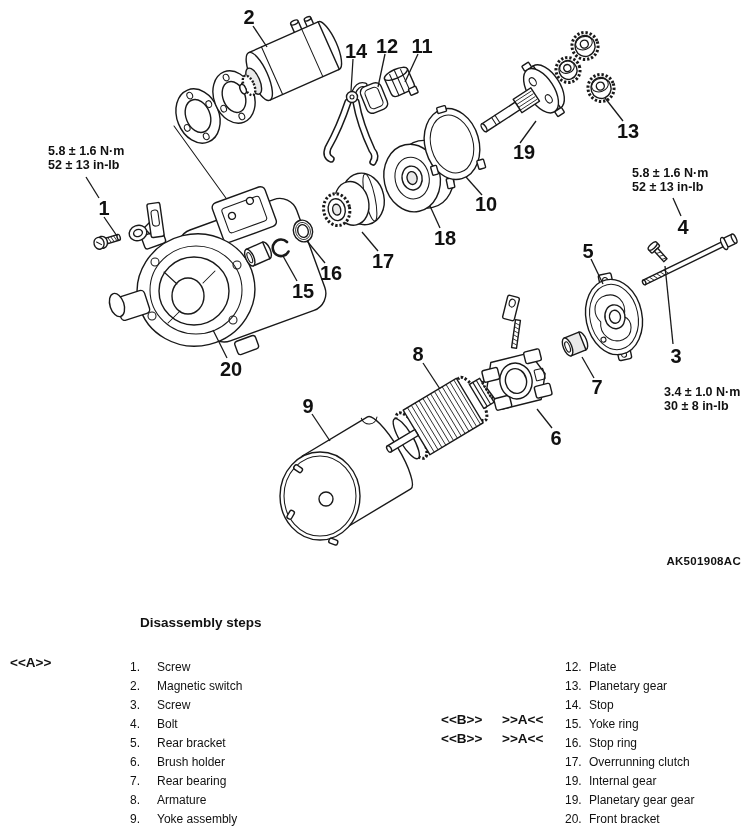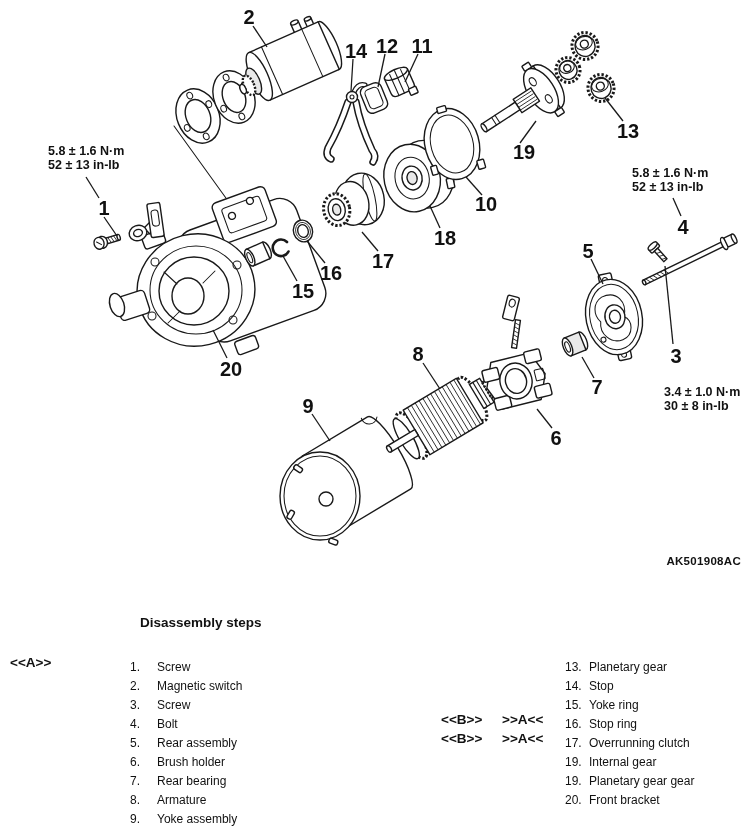--- a/index.html
+++ b/index.html
@@ -371,29 +371,30 @@
 
 <div>
   <div class="marker" style="left:10px;top:653px;">&lt;&lt;A&gt;&gt;</div>
   <div class="legend-title">Disassembly steps</div>
 
   <div class="col left">
     <div class="row"><span class="n">1.</span><span>Screw</span></div>
     <div class="row"><span class="n">2.</span><span>Magnetic switch</span></div>
     <div class="row"><span class="n">3.</span><span>Screw</span></div>
     <div class="row"><span class="n">4.</span><span>Bolt</span></div>
-    <div class="row"><span class="n">5.</span><span>Rear assembly</span></div>
+    <div class="row"><span class="n">5.</span><span>Rear bracket</span></div>
     <div class="row"><span class="n">6.</span><span>Brush holder</span></div>
     <div class="row"><span class="n">7.</span><span>Rear bearing</span></div>
     <div class="row"><span class="n">8.</span><span>Armature</span></div>
     <div class="row"><span class="n">9.</span><span>Yoke assembly</span></div>
     <div class="row"><span class="n">10.</span><span>Packing A</span></div>
   </div>
 
   <div class="col right">
+    <div class="row"><span class="n">12.</span><span>Plate</span></div>
     <div class="row"><span class="n">13.</span><span>Planetary gear</span></div>
     <div class="row"><span class="n">14.</span><span>Stop</span></div>
     <div class="row"><span class="n">15.</span><span>Yoke ring</span></div>
     <div class="row"><span class="n">16.</span><span>Stop ring</span></div>
     <div class="row"><span class="n">17.</span><span>Overrunning clutch</span></div>
     <div class="row"><span class="n">19.</span><span>Internal gear</span></div>
     <div class="row"><span class="n">19.</span><span>Planetary gear gear</span></div>
     <div class="row"><span class="n">20.</span><span>Front bracket</span></div>
   </div>
 

